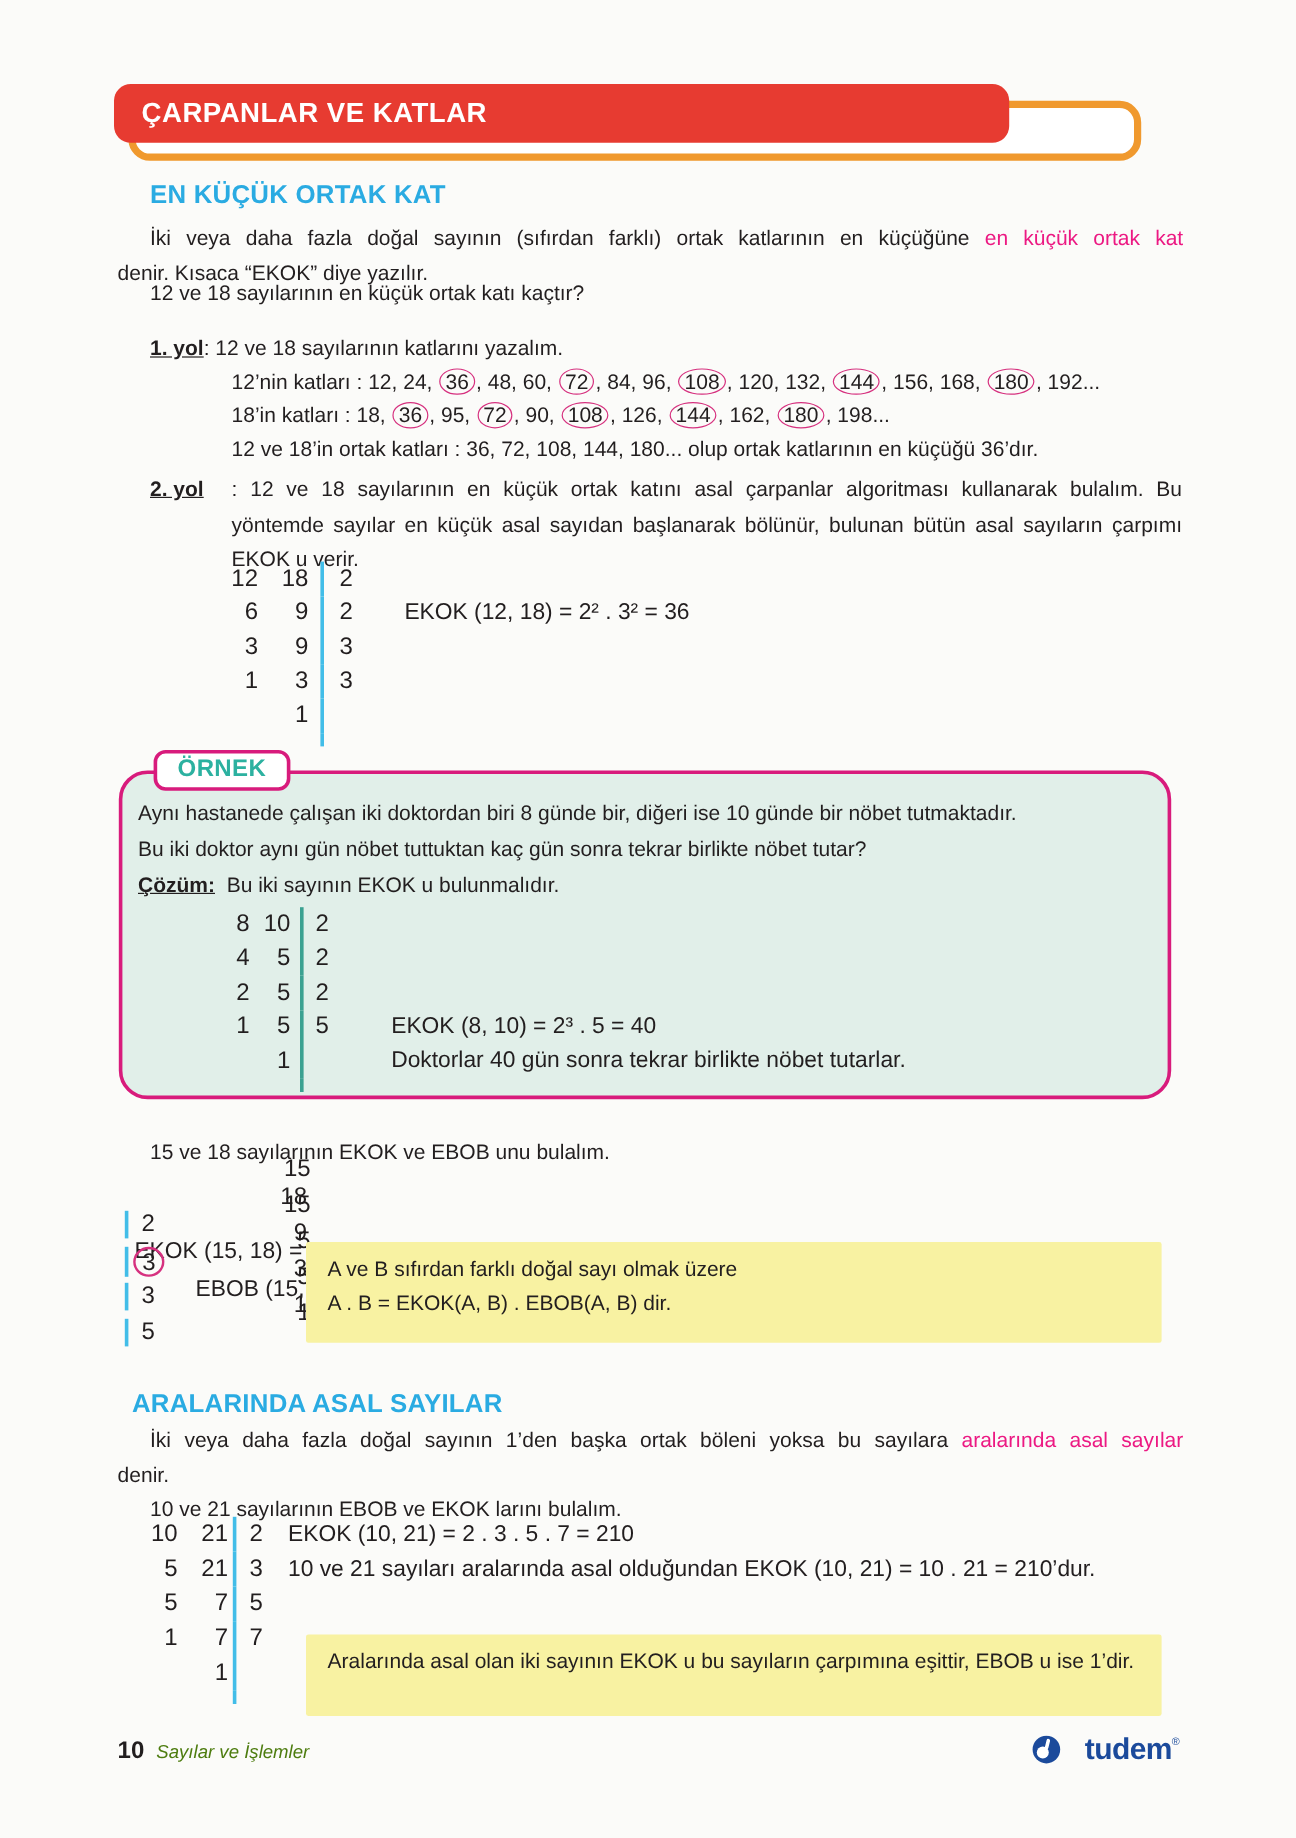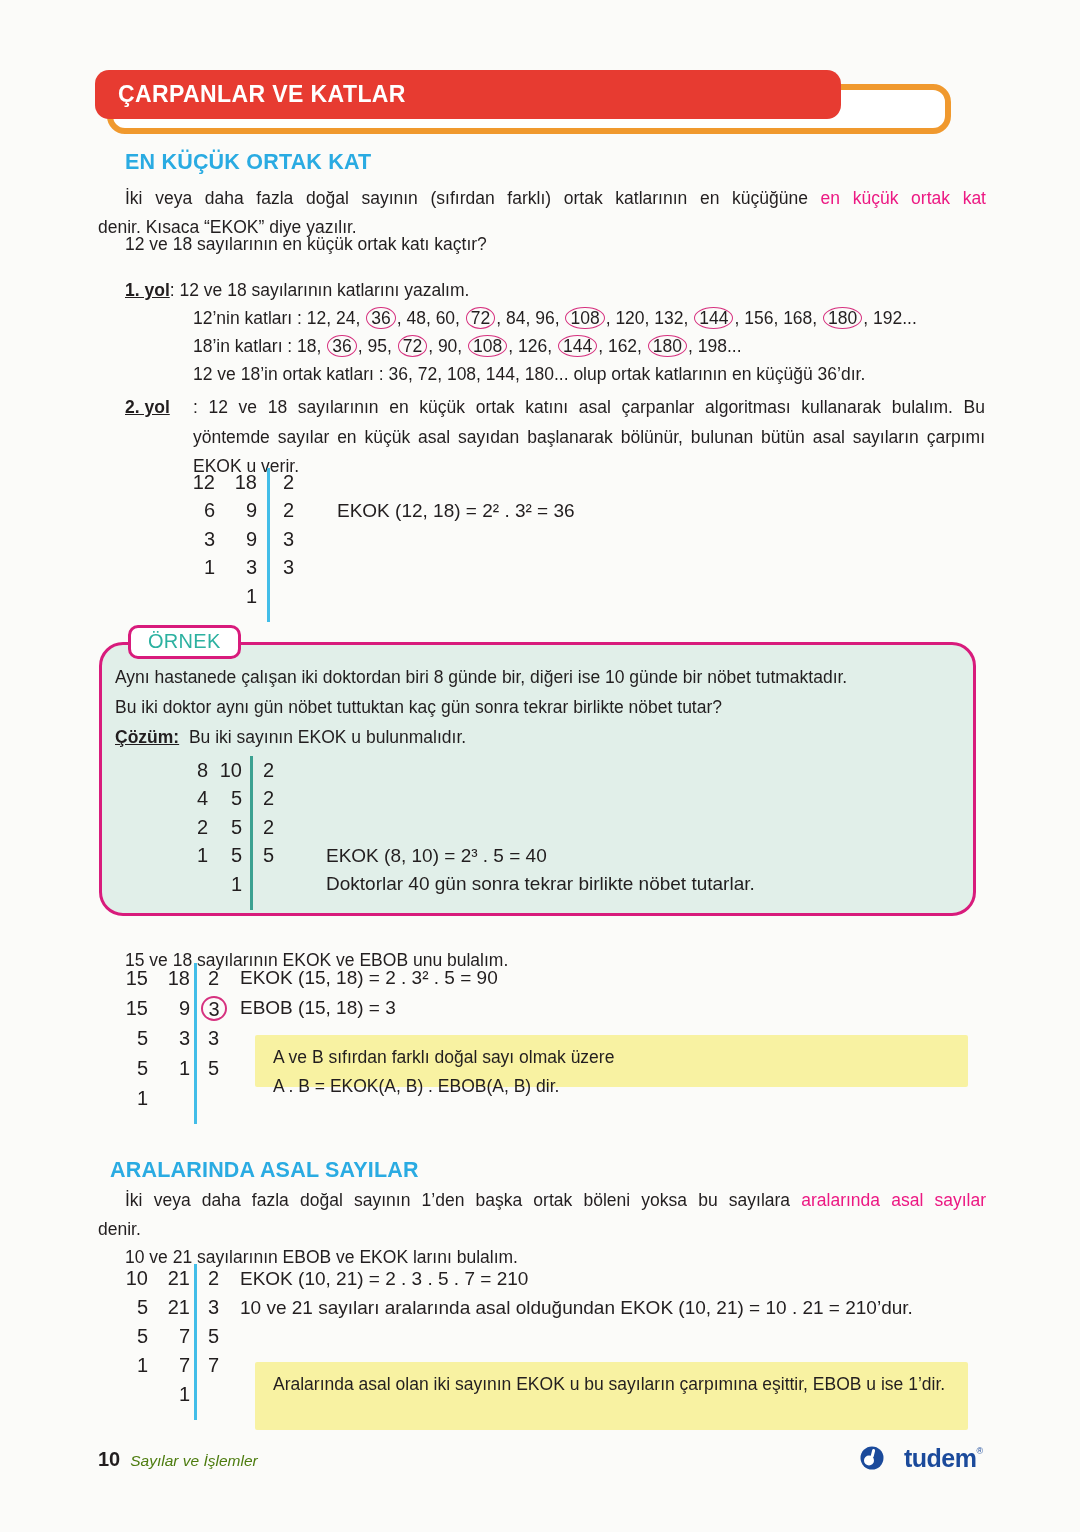--- a/index.html
+++ b/index.html
@@ -32,37 +32,37 @@
   .pc1,.pc2{text-align:right;}
   .pc3{border-left:3px solid var(--divc,#42bde8);box-sizing:border-box;align-self:stretch;
        display:flex;align-items:center;}
   .pnote{white-space:nowrap;font-size:19px;}
   .t-cyan{--divc:#42bde8;}
   .t-green{--divc:#3ba191;}
   #table1 .prow{height:28.5px;} #table1 .pc1{width:45px;} #table1 .pc2{width:42px;}
   #table1 .pc3{margin-left:10px;padding-left:13px;min-width:30px;} #table1 .pnote{margin-left:40px;}
   #ornek-table .prow{height:28.5px;} #ornek-table .pc1{width:28px;} #ornek-table .pc2{width:34px;}
   #ornek-table .pc3{margin-left:8px;padding-left:10px;min-width:26px;} #ornek-table .pnote{margin-left:50px;}
-  #table2 .prow{height:30px;} #table2 .pc1{width:48px;} #table2 .pc2{width:42px;}
+  #table2 .prow{height:30px;flex-direction:column;} #table2 .pc1{width:48px;} #table2 .pc2{width:42px;}
   #table2 .pc3{margin-left:4px;padding-left:11px;min-width:34px;} #table2 .pnote{margin-left:12px;}
   #table3 .prow{height:29px;} #table3 .pc1{width:48px;} #table3 .pc2{width:42px;}
   #table3 .pc3{margin-left:4px;padding-left:11px;min-width:34px;} #table3 .pnote{margin-left:12px;}
   .prow.spacer{height:11px !important;}
 
   .circ-cell{display:inline-block;border:2px solid #d6317f;border-radius:50%;
     min-width:26px;height:25px;line-height:22px;text-align:center;box-sizing:border-box;
     margin-left:-7px;}
   .circ-num{display:inline-block;border:1.8px solid #d6317f;border-radius:50%;
     padding:0 4px;margin:0 1px;line-height:20px;}
 
   
   .ornek-box{left:99px;top:642px;width:877px;height:274px;background:#e1efe9;
     border:3px solid #d81b7c;border-radius:24px;box-sizing:border-box;}
   .ornek-tab{left:128px;top:625px;background:#fff;border:3px solid #d81b7c;border-radius:10px;
-    padding:2px 17px 3px 17px;color:#2cb1a0;font-weight:normal;font-size:20px;letter-spacing:.3px;}
+    padding:2px 17px 3px 17px;color:#2cb1a0;font-weight:bold;font-size:20px;letter-spacing:.3px;}
 
   .note-box{background:#f8f2a2;box-sizing:border-box;padding:8px 18px;border-radius:2px;}
 
   
   .footer-num{font-size:20px;font-weight:bold;color:#221e1f;}
   .footer-sec{font-size:15.5px;font-style:italic;color:#4d7c0f;margin-left:10px;}
   .brand{display:flex;align-items:flex-start;}
   .brand-text{color:#1b4a9b;font-weight:bold;font-size:25px;letter-spacing:-.5px;line-height:25px;margin-left:20px;}
   .brand-r{color:#1b4a9b;font-size:9px;line-height:10px;}
 </style>
@@ -196,21 +196,21 @@
       <span class="pc1">1</span>
       <span class="pc2"></span>
       <span class="pc3"></span>
     </div>
     <div class="prow spacer">
       <span class="pc1"></span>
       <span class="pc2"></span>
       <span class="pc3"></span>
     </div>
   </div>
-<div class="abs note-box body-text" style="left:255px;top:1035px;width:713px;height:52px;">
+<div class="abs note-box body-text" style="left:255px;top:1035px;width:713px;height:84px;">
   <div>A ve B sıfırdan farklı doğal sayı olmak üzere</div>
   <div>A . B = EKOK(A, B) . EBOB(A, B) dir.</div>
 </div>
 
 <div class="abs h-blue" style="left:110px;top:1158px;">ARALARINDA ASAL SAYILAR</div>
 <div class="abs body-text jline" style="left:98px;top:1186px;width:888px;padding-left:27px;box-sizing:border-box;"><span>İki veya daha fazla doğal sayının 1’den başka ortak böleni yoksa bu sayılara</span> <span class="magenta">aralarında asal sayılar</span></div>
 <div class="abs body-text" style="left:98px;top:1215px;">denir.</div>
 <div class="abs body-text" style="left:125px;top:1243px;">10 ve 21 sayılarının EBOB ve EKOK larını bulalım.</div>
 <div class="abs ptable t-cyan" id="table3" style="left:100px;top:1264px;">
     <div class="prow">

